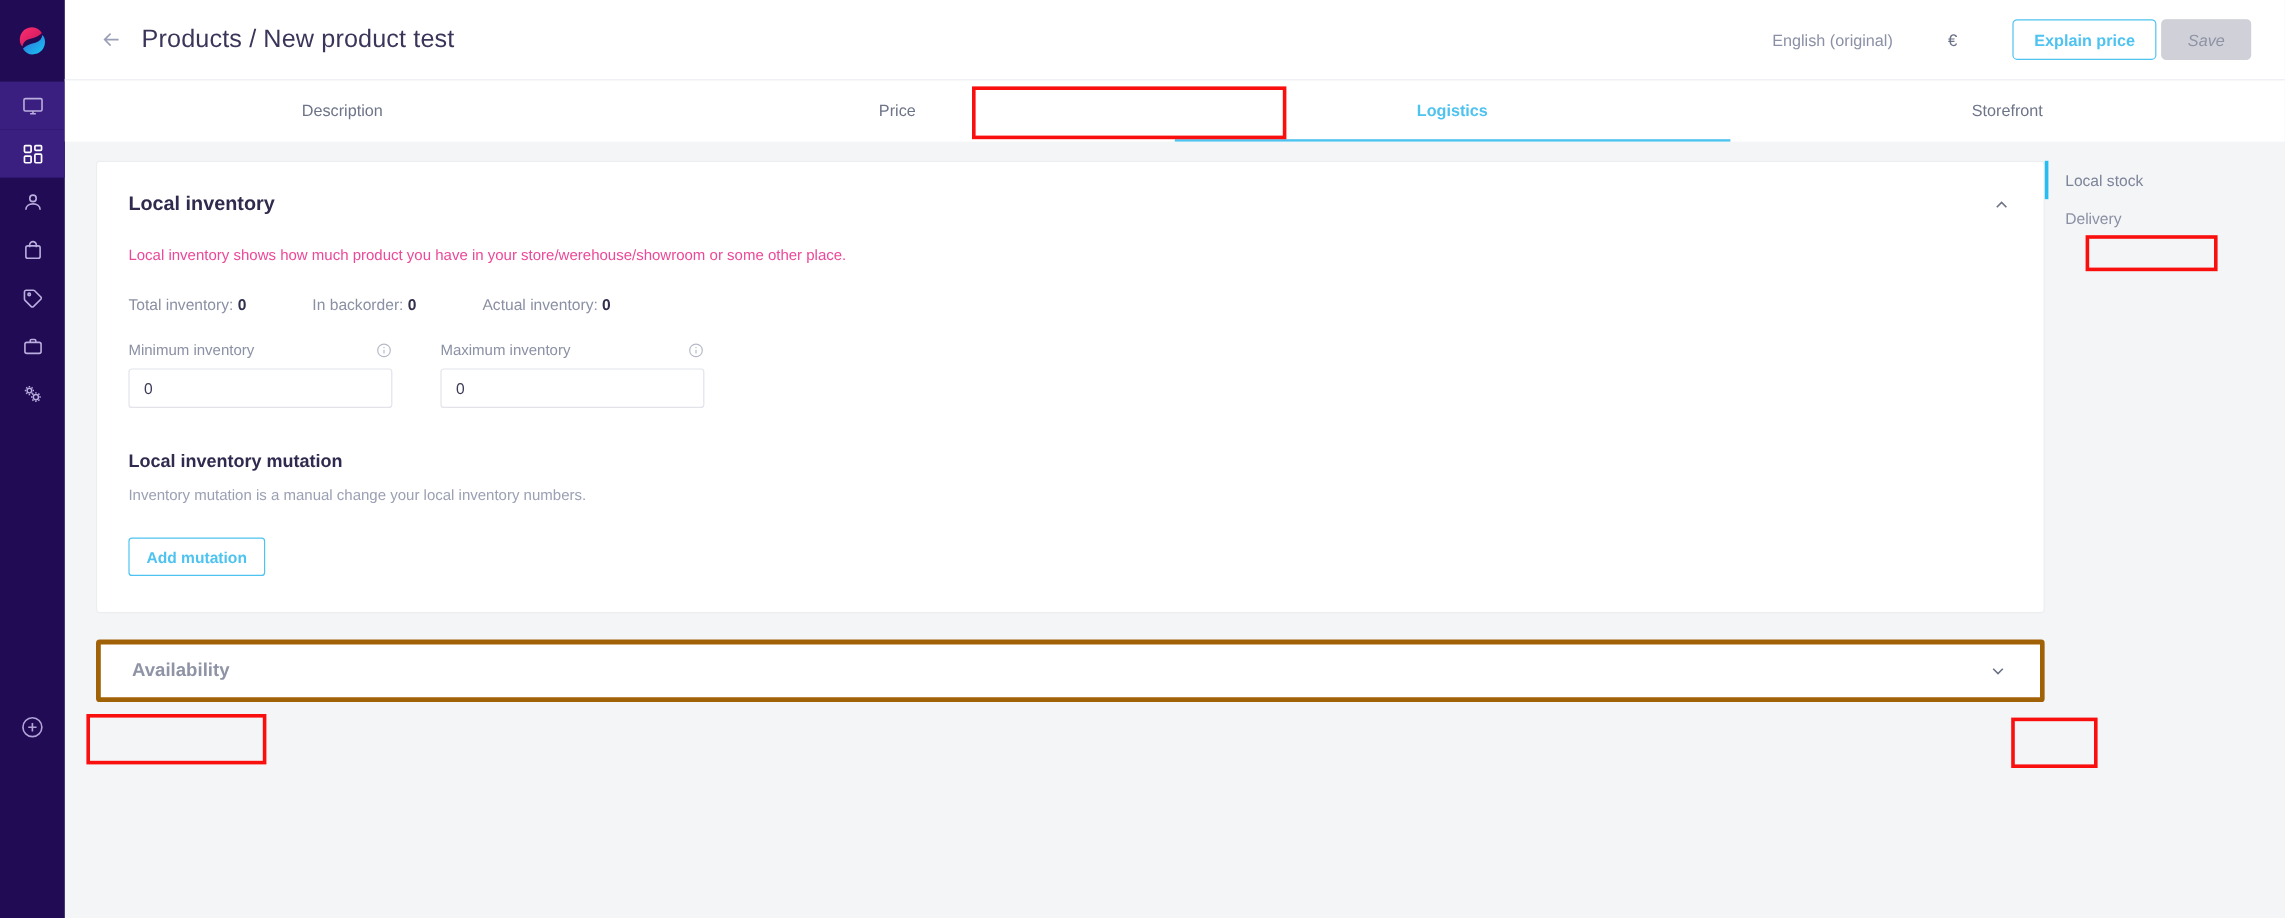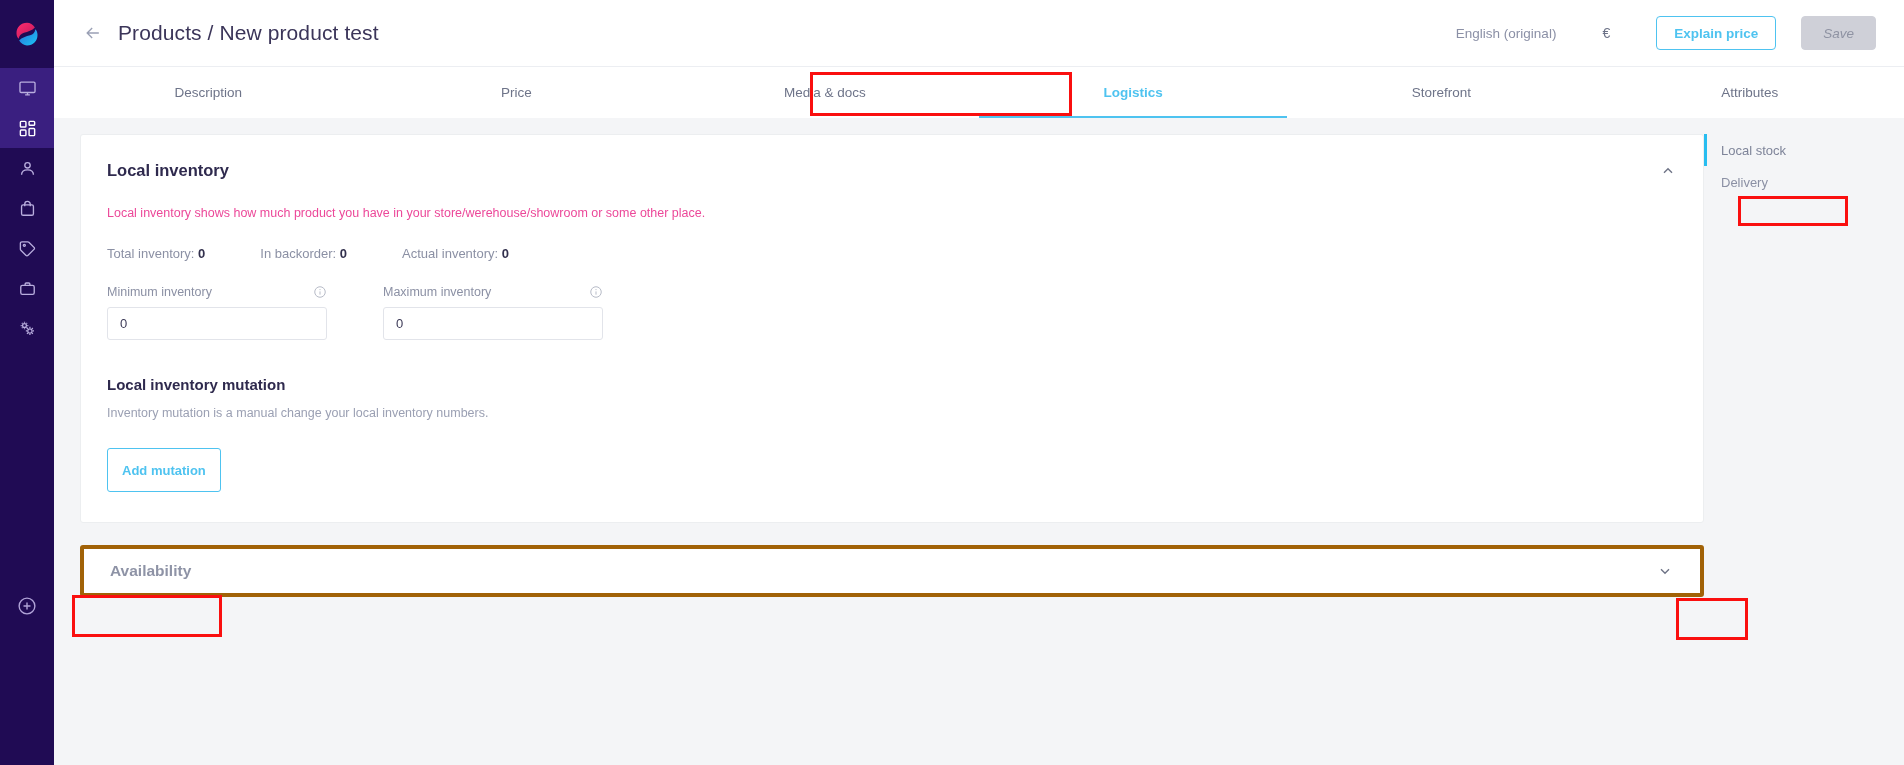--- a/index.html
+++ b/index.html
@@ -61,21 +61,21 @@
   .btn {
     font-family: "Liberation Sans", sans-serif;
     font-size: 13.5px; font-weight: bold;
     border-radius: 4px; cursor: pointer;
     display: flex; align-items: center; justify-content: center;
     white-space: nowrap;
   }
   .btn-outline {
     height: 34px; padding: 0 17px;
     background: #ffffff; border: 1px solid #4ec3f0; color: #4ec3f0;
-    margin-right: 25px;
+    margin-right: 4px;
   }
   .btn-disabled {
     height: 34px; padding: 0 21px;
     background: #cfd0d8; border: 1px solid #cfd0d8; color: #8f93a3;
     font-weight: normal;
     font-style: italic;
   }
 
   
   .tabs {
@@ -114,40 +114,40 @@
     margin-left: auto; color: #6d7285; width: 18px; height: 18px;
     display:flex; align-items:center; justify-content:center; cursor: pointer;
   }
   .card-body { padding: 0 26px 30px 26px; }
   .muted-text { font-size: 12.5px; color: #ec4899; margin-top: 26px; }
 
   .stats-row { display: flex; margin-top: 26px; }
   .stat { font-size: 13px; color: #8b90a4; margin-right: 55px; white-space: nowrap; }
   .stat b { color: #32304d; font-weight: bold; }
 
-  .fields-row { display: flex; margin-top: 24px; gap: 16px; }
+  .fields-row { display: flex; margin-top: 24px; }
   .field { width: 220px; margin-right: 40px; }
   .field-label-row { display: flex; align-items: center; width: 220px; }
   .field-label { font-size: 12.5px; color: #8b90a4; }
   .info-icon {
     margin-left: auto; width: 14px; height: 14px; color: #b6bac6;
     display:flex; align-items:center; justify-content:center; cursor: pointer;
   }
   .field-input {
     margin-top: 8px; width: 220px; height: 33px;
     border: 1px solid #e2e4ea; border-radius: 3px; background: #fff;
     font-family: "Liberation Sans", sans-serif;
     font-size: 13px; color: #3d3b58; padding: 0 12px;
     outline: none;
   }
 
   .sub-title { font-size: 15px; color: #2f2a4e; font-weight: bold; margin-top: 36px; }
   .sub-text { font-size: 12.5px; color: #9ba0b3; margin-top: 13px; }
   .btn-add {
-    margin-top: 28px; height: 44px; padding: 0 14px; display: inline-flex;
+    margin-top: 28px; height: 32px; padding: 0 14px; display: inline-flex;
     background: #ffffff; border: 1px solid #4ec3f0; color: #4ec3f0;
     font-size: 13px; font-weight: bold; border-radius: 3px; cursor: pointer;
     align-items: center;
   }
 
   
   .collapsed-panel {
     margin-top: 22px; background: #ffffff; border: 4px solid #a16207; border-radius: 3px;
     height: 52px; display: flex; align-items: center; padding: 0 26px;
   }
@@ -269,24 +269,22 @@
       <div class="topbar-spacer"></div>
       <div class="lang-label">English (original)</div>
       <div class="currency-label">€</div>
       <div class="btn btn-outline">Explain price</div>
       <div class="btn btn-disabled">Save</div>
     </div>
 
     <div class="tabs">
       <div class="tab">Description</div>
       <div class="tab">Price</div>
-      <div class="tab">Media &amp; docs</div>
       <div class="tab active">Logistics</div>
       <div class="tab">Storefront</div>
-      <div class="tab">Attributes</div>
     </div>
 
     <div class="body-area">
 
       <div class="content-col">
 
         <div class="card">
           <div class="card-head">
             <div class="card-title">Local inventory</div>
             <div class="card-chevron">

